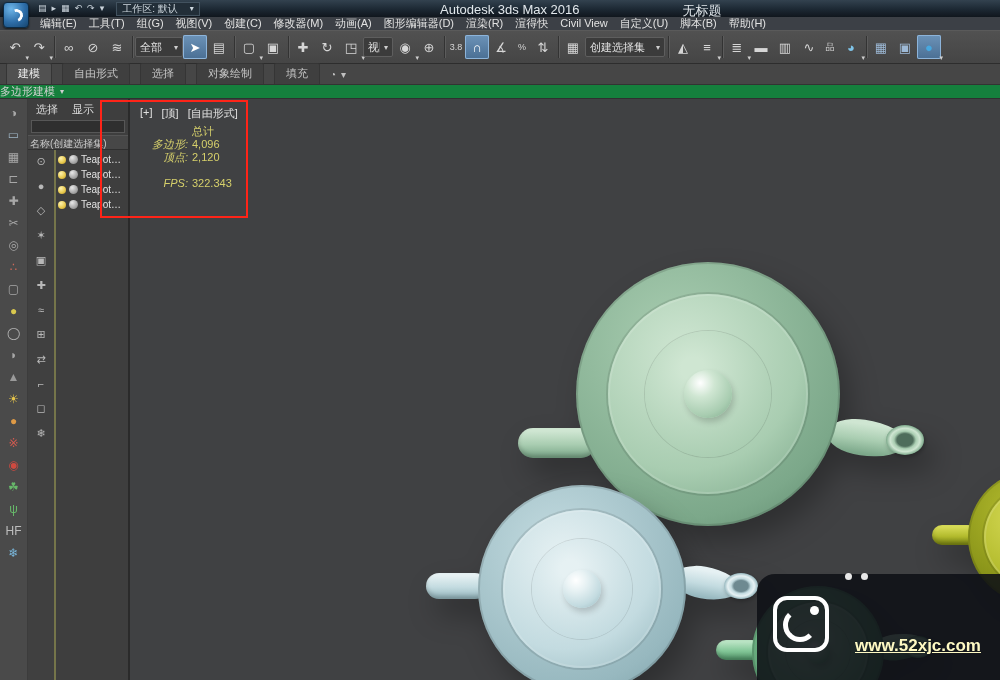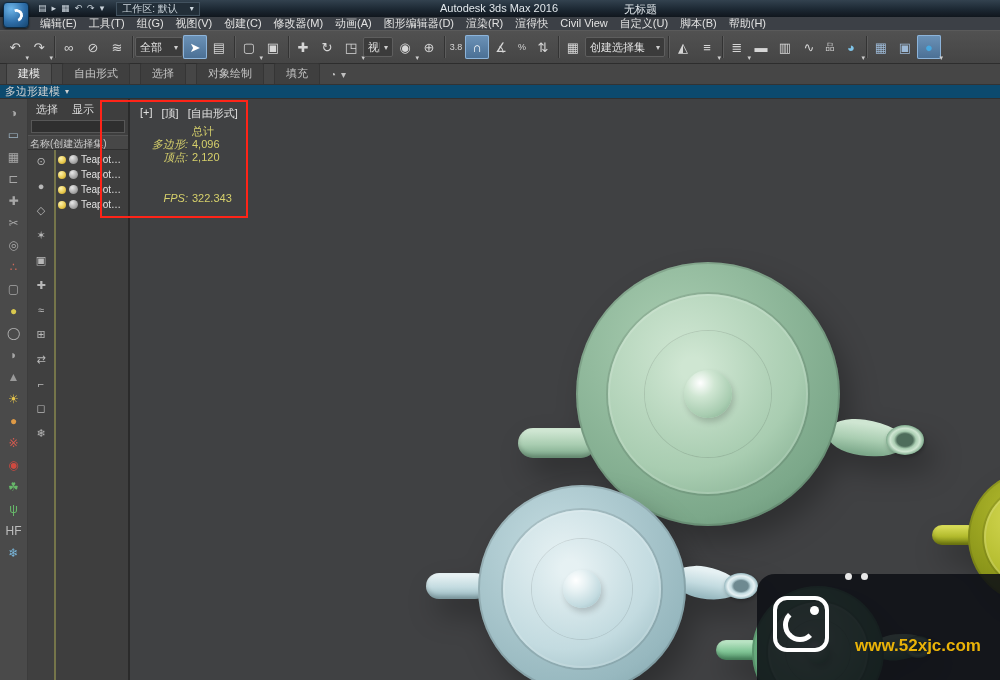--- a/index.html
+++ b/index.html
@@ -15,21 +15,21 @@
     background:radial-gradient(circle at 30% 25%,#6db5e8,#2d6da8 55%,#16456f);
     border:1px solid #0c2a44; box-shadow:0 1px 2px rgba(0,0,0,.6); z-index:20;
     display:flex; align-items:center; justify-content:center; }
   .logo-swirl { width:13px; height:13px; border:3px solid #fff; border-radius:50%;
     border-left-color:transparent; border-bottom-color:transparent; transform:rotate(25deg); }
   .qa { display:flex; gap:5px; align-items:center; margin-left:6px; }
   .qa-icon { font-size:9px; color:#c9d2da; line-height:1; }
   .workspace { margin-left:12px; height:14px; display:flex; align-items:center; gap:12px;
     background:#222e38; border:1px solid #42525f; font-size:10px; color:#cfd8df; padding:0 5px; }
   .ws-caret { font-size:8px; }
-  .titles { position:absolute; left:440px; top:2px; display:flex; gap:66px; font-size:11px; color:#e2e8ec; white-space:nowrap; }
+  .titles { position:absolute; left:440px; top:2px; display:flex; gap:103px; font-size:13px; color:#e2e8ec; white-space:nowrap; }
 
   
   .menubar { position:absolute; top:17px; left:0; right:0; height:13px; background:#3c4046;
     display:flex; align-items:center; padding-left:34px; font-size:11px; color:#e2e2e2; }
   .menu-item { padding:0 6px; line-height:13px; white-space:nowrap; }
 
   
   .maintoolbar { position:absolute; top:30px; left:0; right:0; height:34px;
     background:linear-gradient(#515151,#454545); border-top:1px solid #5a5a5a; border-bottom:1px solid #2d2d2d;
     display:flex; align-items:center; padding:0 3px; }
@@ -48,22 +48,22 @@
   .lbl:empty, .glyph:empty { display:none; }
 
   
   .ribbon-tabs { position:absolute; top:64px; left:0; right:0; height:21px; background:#464646;
     border-bottom:1px solid #333; display:flex; align-items:flex-end; padding-left:6px; }
   .rtabs { display:flex; gap:10px; }
   .rtab { font-size:11px; color:#c6c6c6; background:#3f3f3f; padding:2px 11px 3px;
     border:1px solid #353535; border-bottom:none; border-radius:2px 2px 0 0; white-space:nowrap; }
   .rtab.active { background:#515151; color:#eee; }
   .rextras { display:flex; gap:5px; margin-left:10px; align-items:center; color:#c0c0c0; font-size:10px; padding-bottom:4px; }
-  .ribbon-sub { position:absolute; top:85px; left:0; right:0; height:14px; background:#0c4a6e;
-    border-bottom:1px solid #303030; display:flex; align-items:center; padding-left:5px; font-size:11px; color:#d0d0d0; }
+  .ribbon-sub { position:absolute; top:85px; left:0; right:0; height:14px; background:#15803d;
+    border-bottom:1px solid #303030; display:flex; align-items:center; font-size:11px; color:#d0d0d0; }
   .subtab { display:flex; gap:5px; align-items:center; }
   .caret2 { font-size:8px; }
 
   
   .stripA { position:absolute; left:0; top:99px; bottom:0; width:28px; background:#4a4a4a;
     border-right:1px solid #3c3c3c; display:flex; flex-direction:column; align-items:center;
     padding-top:8px; gap:10px; z-index:2; }
   .sicon { font-size:12px; line-height:1; }
 
   
@@ -83,21 +83,21 @@
   .bulb { flex:none; width:8px; height:8px; border-radius:50%;
     background:radial-gradient(circle at 35% 30%,#fff3b0,#e8c84a 60%,#a8882a); }
   .objicon { flex:none; width:9px; height:9px; border-radius:50%;
     background:radial-gradient(circle at 35% 30%,#e8e8e8,#9a9a9a 70%,#6a6a6a); }
 
   
   .viewport { position:absolute; left:130px; top:99px; right:0; bottom:0; background:#404143; overflow:hidden; z-index:1; }
   .vp-label { position:absolute; left:10px; top:7px; display:flex; gap:9px; font-size:11px; color:#e0e0e0; z-index:6; }
   .vp-stats { position:absolute; left:12px; top:26px; font-size:11px; line-height:13px; z-index:6; }
   .stat-row { display:flex; }
-  .stat-row.spaced { margin-top:28px; }
+  .stat-row.spaced { margin-top:13px; }
   .sl { width:46px; text-align:right; margin-right:4px;font-style:italic; }
 
   
   .teapot { position:absolute; filter:drop-shadow(10px 16px 14px rgba(0,0,0,0.28)); }
   .tpb { position:absolute; inset:0; border-radius:50%;
     background:radial-gradient(circle at 38% 30%, var(--m) 0%, var(--d) 72%, var(--dd) 96%);
     box-shadow:inset 0 0 0 2px rgba(0,0,0,0.12); }
   .tpl { position:absolute; inset:12%; border-radius:50%;
     background:radial-gradient(circle at 38% 30%, var(--l) 0%, var(--m) 62%, var(--d) 100%);
     box-shadow:0 0 0 2px rgba(0,0,0,0.10), inset 0 0 0 2px rgba(255,255,255,0.14); }
@@ -538,18 +538,18 @@
       <div class="tpb">
         <div class="tpl"></div>
 
       </div>
     </div>
 
     <div class="wm-dot d1"></div>
     <div class="wm-dot d2"></div>
     <div class="watermark">
       <div class="wm-logo"></div>
-      <div class="wm-url" style="color: #eab308;">www.52xjc.com</div>
+      <div class="wm-url" style="color: #fef9c3; text-decoration: underline;">www.52xjc.com</div>
     </div>
   </div>
 
   <div class="red-box" style="border-color: rgb(255, 36, 24);"></div>
 </div>
 
 </body></html>

